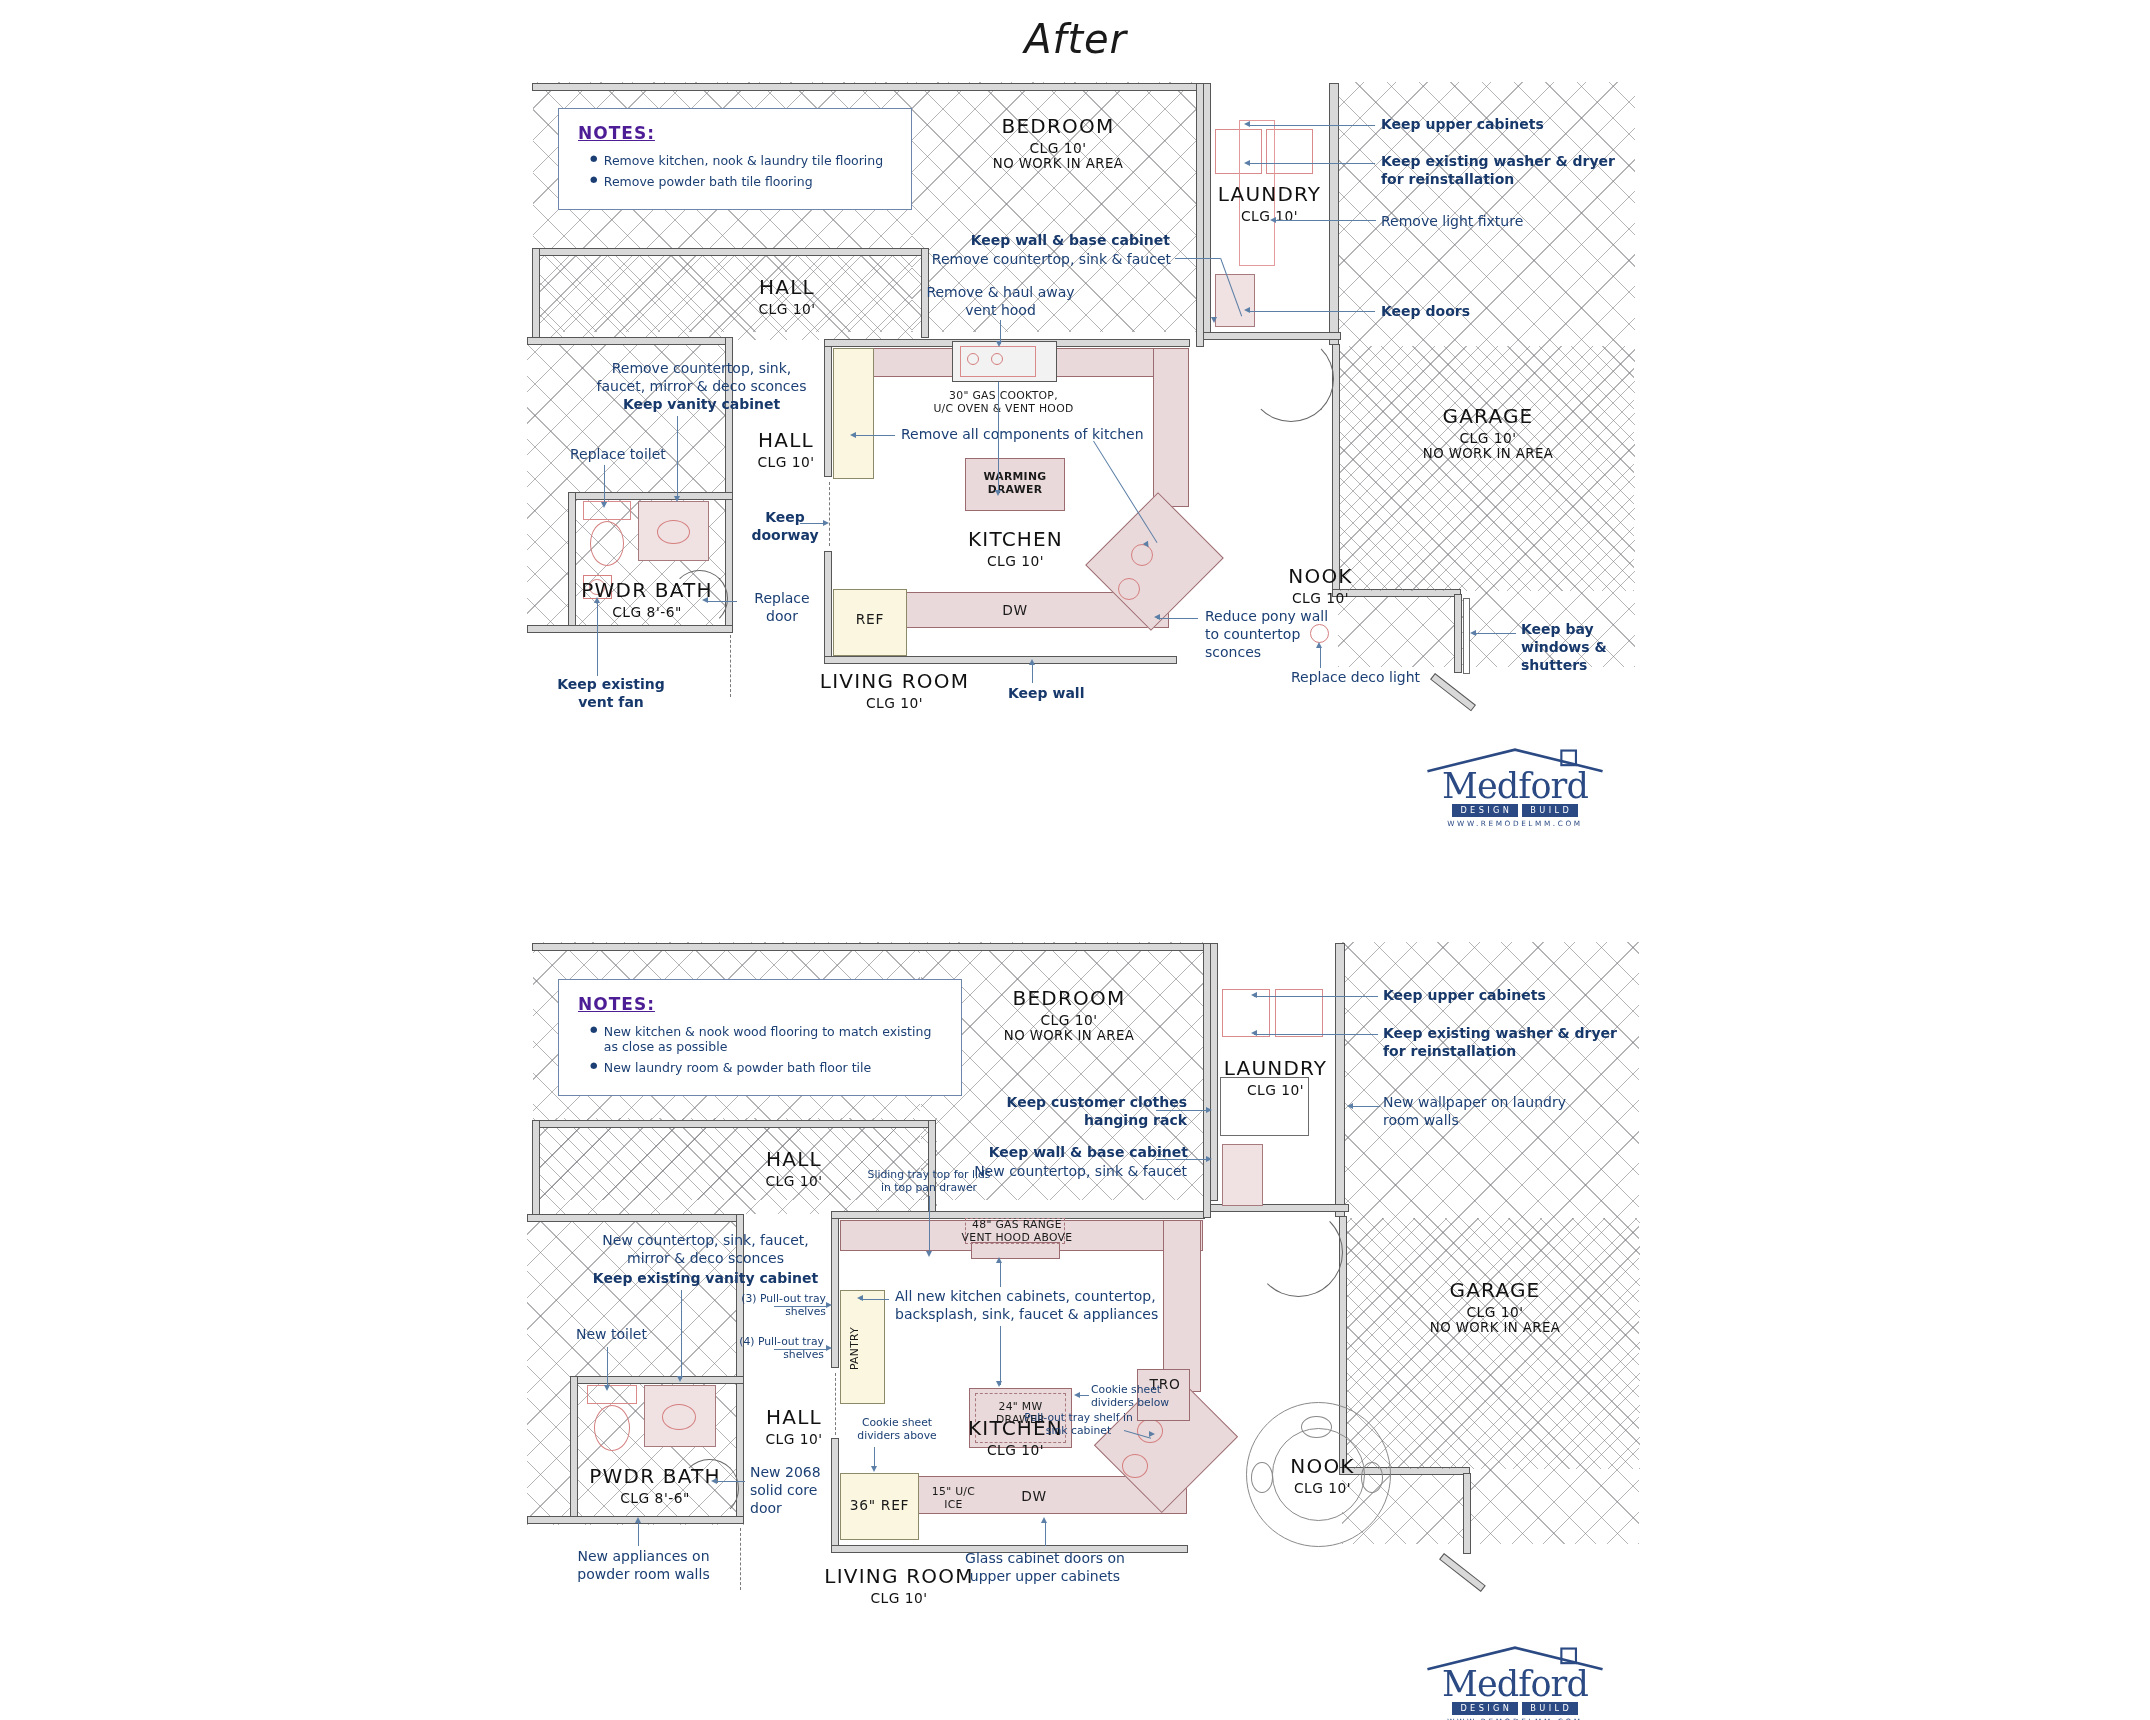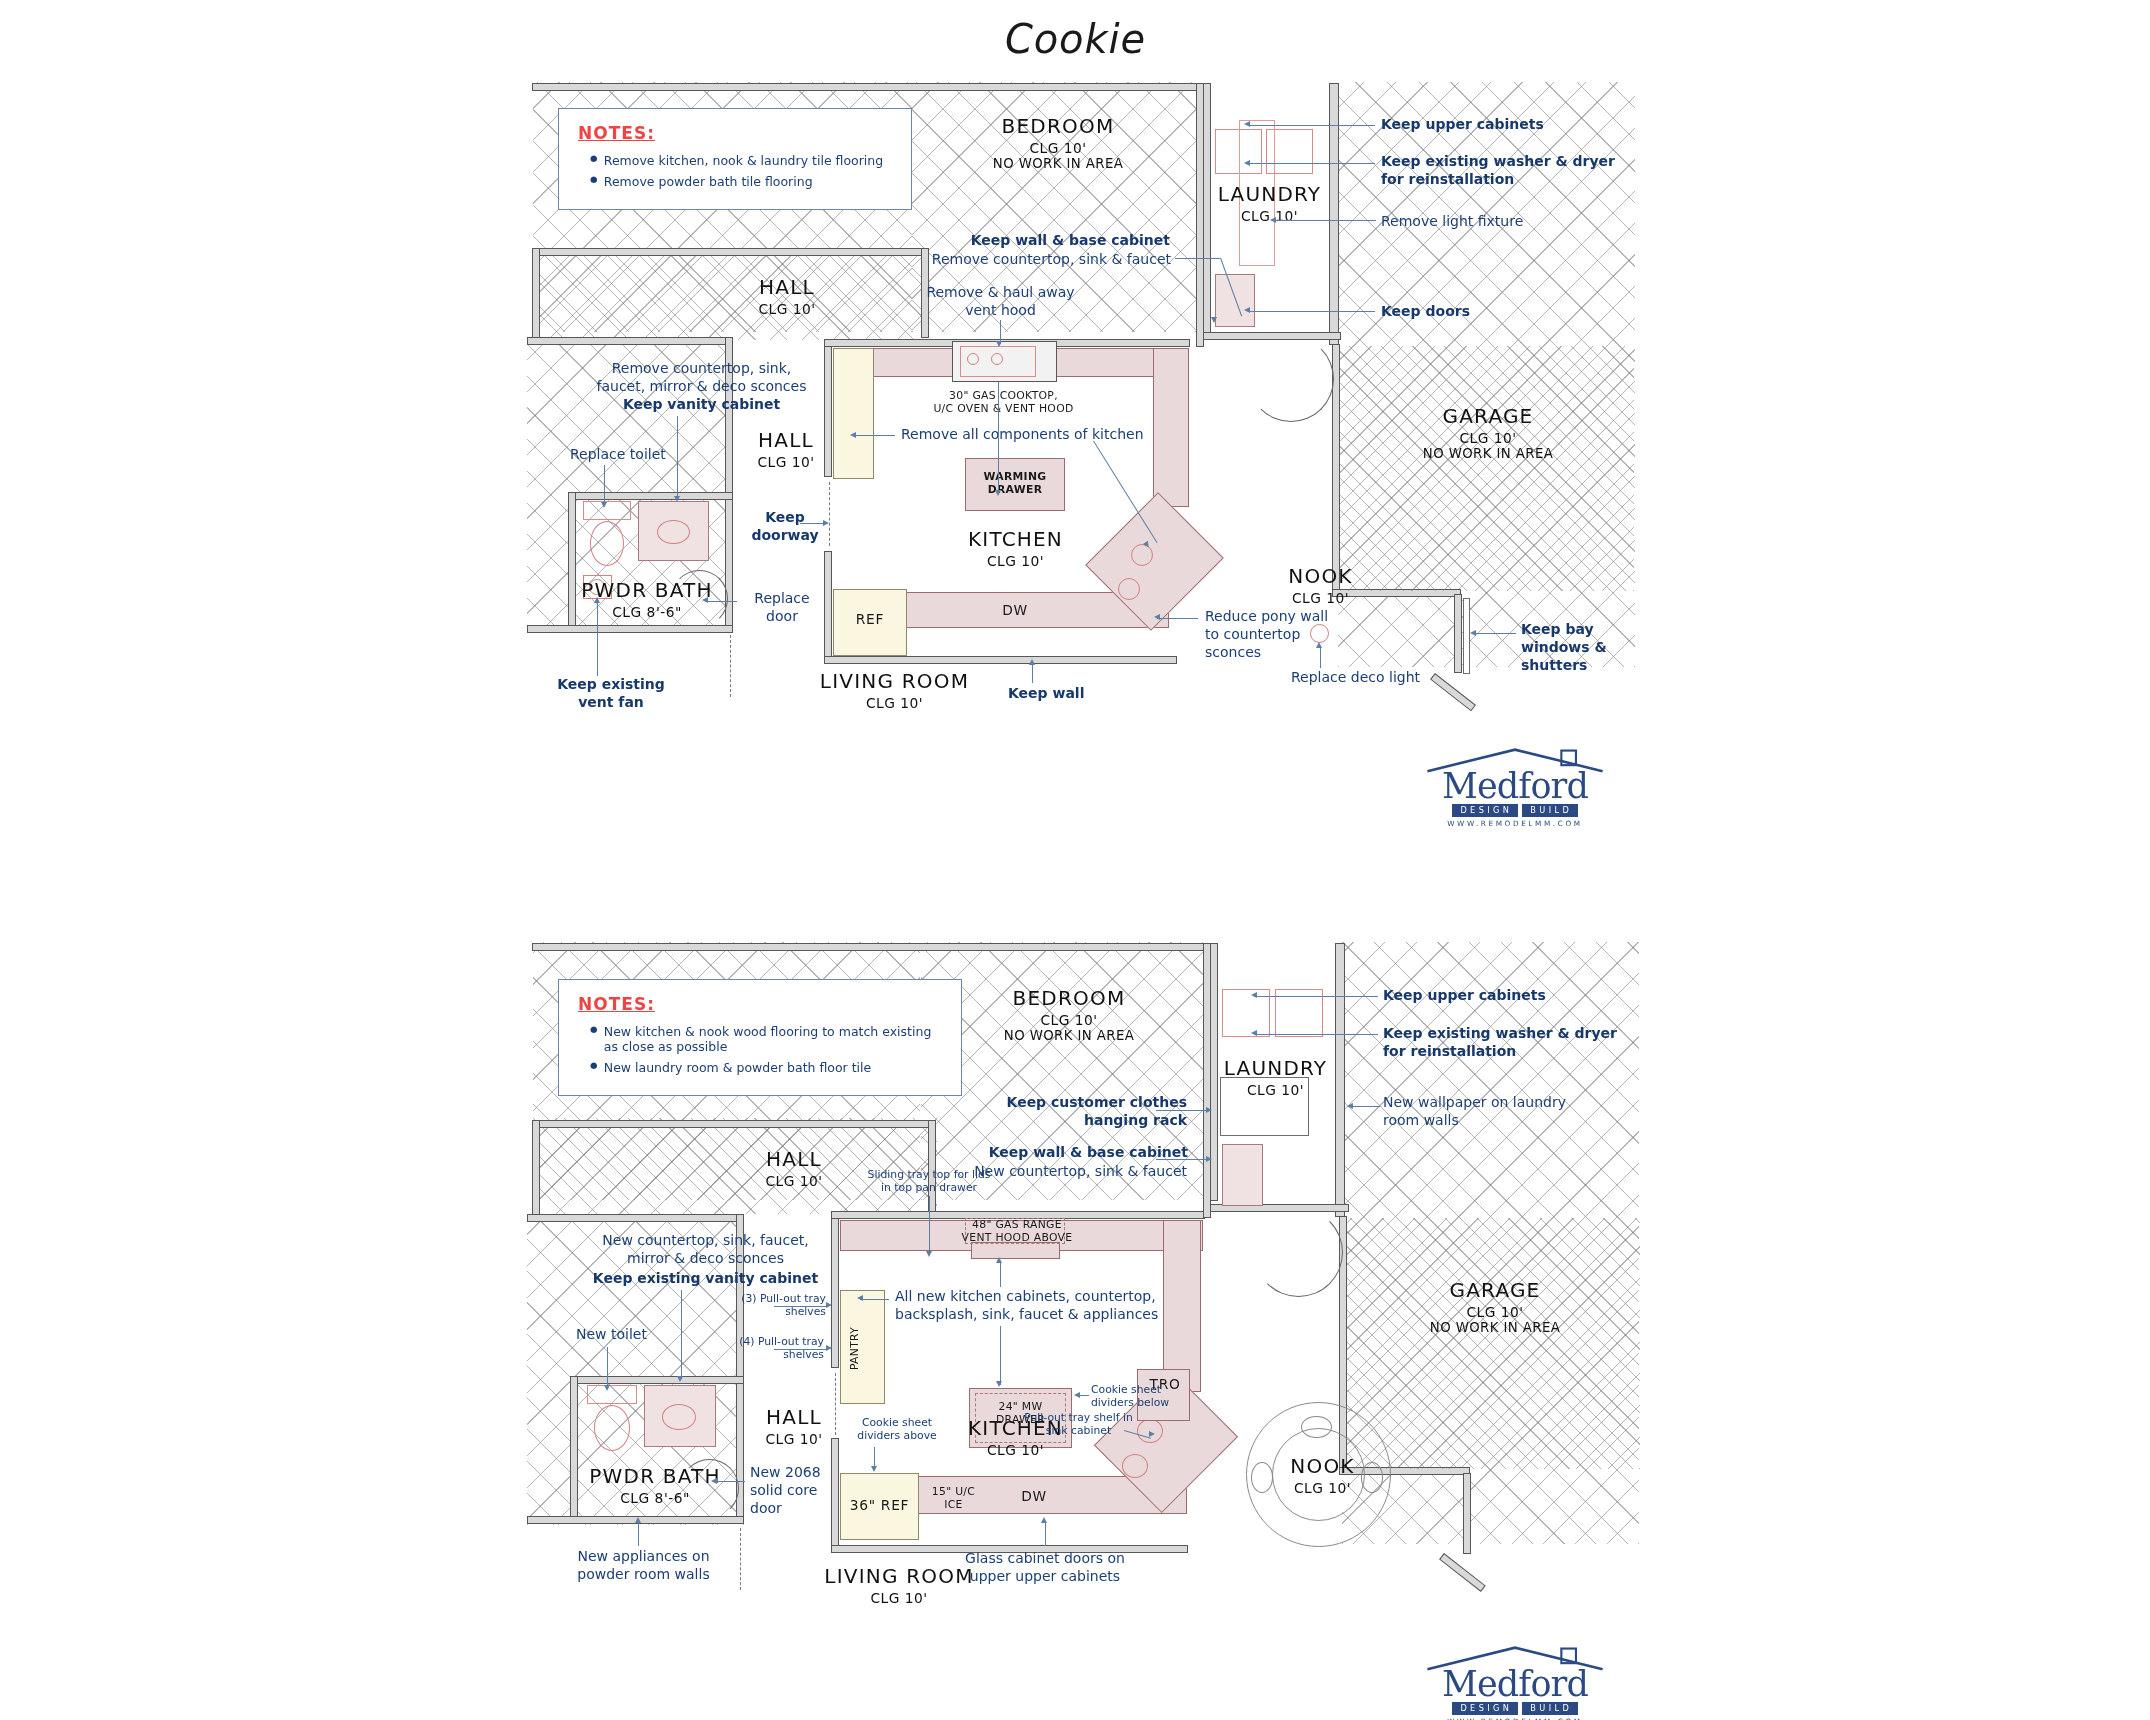--- a/index.html
+++ b/index.html
@@ -86,21 +86,21 @@
   .arrow.up    { border-width: 0 3.4px 6px 3.4px; border-color: transparent transparent #5b7fa6 transparent; }
   .arrow.down  { border-width: 6px 3.4px 0 3.4px; border-color: #5b7fa6 transparent transparent transparent; }
 
   
   .notes-box {
     position: absolute; background:#fff; border: 1.1px solid #6e86ab;
     padding: 13.8px 19px;
   }
   .notes-title {
     font-family:"DejaVu Sans", sans-serif; font-size: 17px; font-weight:600;
-    color:#ef4444; text-decoration: underline; letter-spacing:1px; margin-bottom: 10.3px;
+    color:#4c1d95; text-decoration: underline; letter-spacing:1px; margin-bottom: 10.3px;
   }
   .notes-item {
     font-size: 12.5px; color:#1b3f74; margin: 6px 0 6px 12px;
     font-family:"DejaVu Sans", sans-serif; position: relative; padding-left: 13.8px;
   }
   .notes-item::before {
     content:"\25CF"; position:absolute; left:0; top:0; font-size: 8.6px; color:#1b3f74;
   }
 
   
@@ -129,21 +129,21 @@
   .circle { position:absolute; border:0.9px solid #8a8a8a; border-radius:50%; }
   .circle-red { position:absolute; border:1px solid #d57f7f; border-radius:50%; }
   .sq-red { position:absolute; border:1px solid #d57f7f; }
 </style>
 </head>
 <body>
 
 <div class="page">
 
 <div class="plan" id="plan-before">
-  <div class="plan-title">Cookie</div>
+  <div class="plan-title">After</div>
 
   <div class="canvas">
 
     <div class="hatch" style="left:533px;  top:82px;  width:379px; height:250px;"></div>
     <div class="hatch" style="left:912px; top:82px;  width:284px; height:250px;"></div>
     <div class="hatch" style="left:1338px; top:82px;  width:297px; height:585px;"></div>
     <div class="hatch" style="left:527px;  top:342px; width:206px; height:288px;"></div>
     <div class="hatch" style="left:533px; top:250px; width:396px; height:90px;"></div>
 
     <div class="wall" style="left:532px;  top:83px;  width:671px; height:7.7px;"></div>

